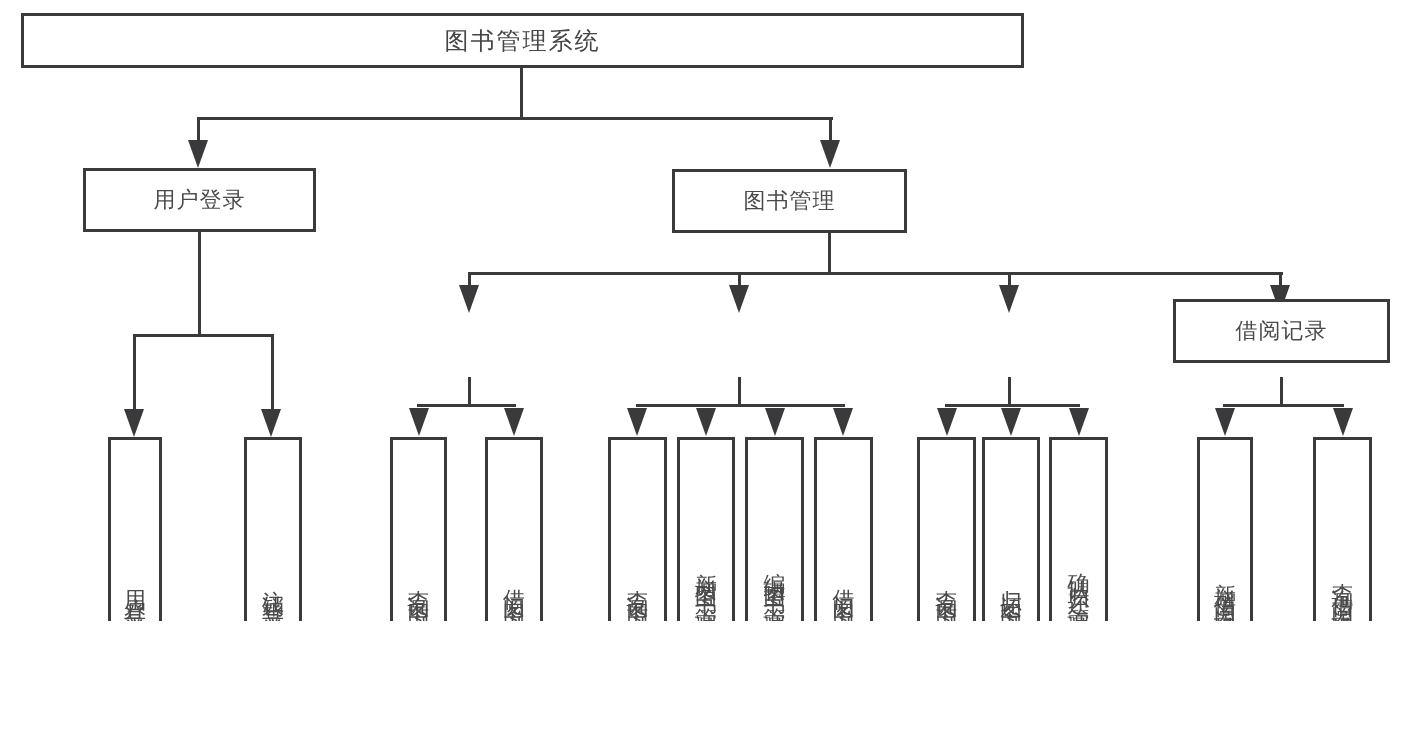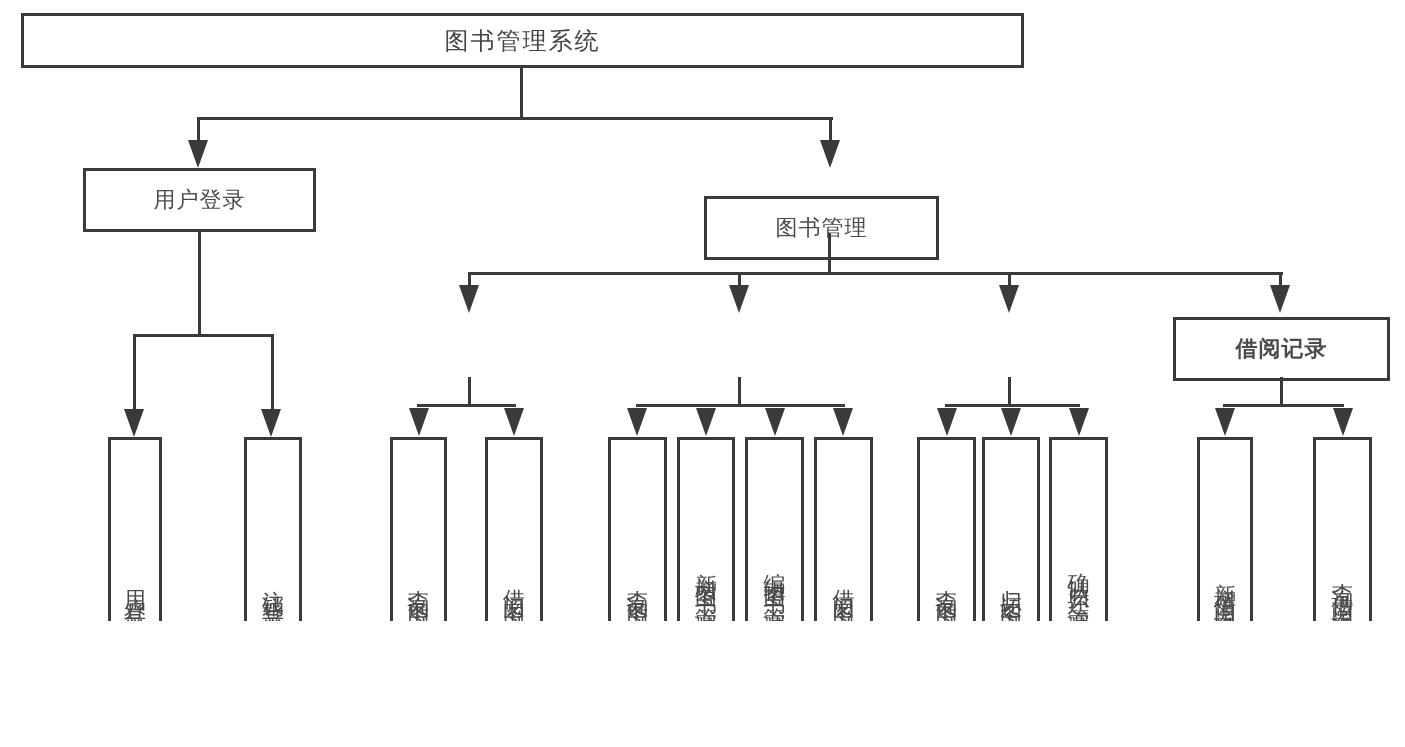--- a/index.html
+++ b/index.html
@@ -76,21 +76,21 @@
   <div class="line" style="left:520px; top:68px; width:3px; height:50px;"></div>
   <div class="line" style="left:197px; top:117px; width:636px; height:3px;"></div>
   <div class="line" style="left:197px; top:117px; width:3px; height:26px;"></div>
   <div class="arrowhead" style="left:188px; top:140px;"></div>
   <div class="line" style="left:829px; top:117px; width:3px; height:26px;"></div>
   <div class="arrowhead" style="left:820px; top:140px;"></div>
 
   <div class="box" style="left:83px; top:168px; width:233px; height:64px;">
     <span>用户登录</span>
   </div>
-  <div class="box" style="left:704px; top:169px; width:235px; height:64px;margin-top:27px;">
+  <div class="box" style="left:672px; top:169px; width:235px; height:64px;">
     <span>图书管理</span>
   </div>
 
   <div class="line" style="left:198px; top:231px; width:3px; height:106px;"></div>
   <div class="line" style="left:133px; top:334px; width:141px; height:3px;"></div>
   <div class="line" style="left:133px; top:334px; width:3px; height:76px;"></div>
   <div class="arrowhead" style="left:124px; top:409px;"></div>
   <div class="line" style="left:271px; top:334px; width:3px; height:76px;"></div>
   <div class="arrowhead" style="left:261px; top:409px;"></div>
 
@@ -98,21 +98,21 @@
   <div class="line" style="left:468px; top:272px; width:815px; height:3px;"></div>
   <div class="line" style="left:468px; top:272px; width:3px; height:15px;"></div>
   <div class="arrowhead" style="left:459px; top:285px;"></div>
   <div class="line" style="left:738px; top:272px; width:3px; height:15px;"></div>
   <div class="arrowhead" style="left:729px; top:285px;"></div>
   <div class="line" style="left:1008px; top:272px; width:3px; height:15px;"></div>
   <div class="arrowhead" style="left:999px; top:285px;"></div>
   <div class="line" style="left:1279px; top:272px; width:3px; height:15px;"></div>
   <div class="arrowhead" style="left:1270px; top:285px;"></div>
 
-  <div class="box" style="left:1173px; top:317px; width:217px; height:64px;font-weight:bold;">
+  <div class="box" style="left:1173px; top:299px; width:217px; height:64px;">
     <span>借阅记录</span>
   </div>
 
   <div class="line" style="left:468px; top:377px; width:3px; height:30px;"></div>
   <div class="line" style="left:417px; top:404px; width:99px; height:3px;"></div>
   <div class="arrowhead" style="left:409px; top:408px;"></div>
   <div class="arrowhead" style="left:504px; top:408px;"></div>
 
   <div class="line" style="left:738px; top:377px; width:3px; height:30px;"></div>
   <div class="line" style="left:636px; top:404px; width:209px; height:3px;"></div>

